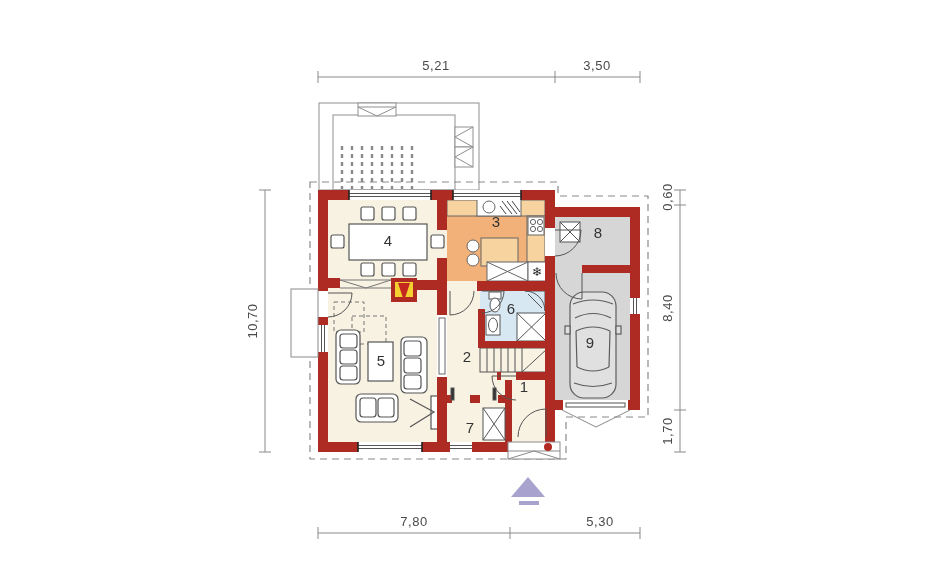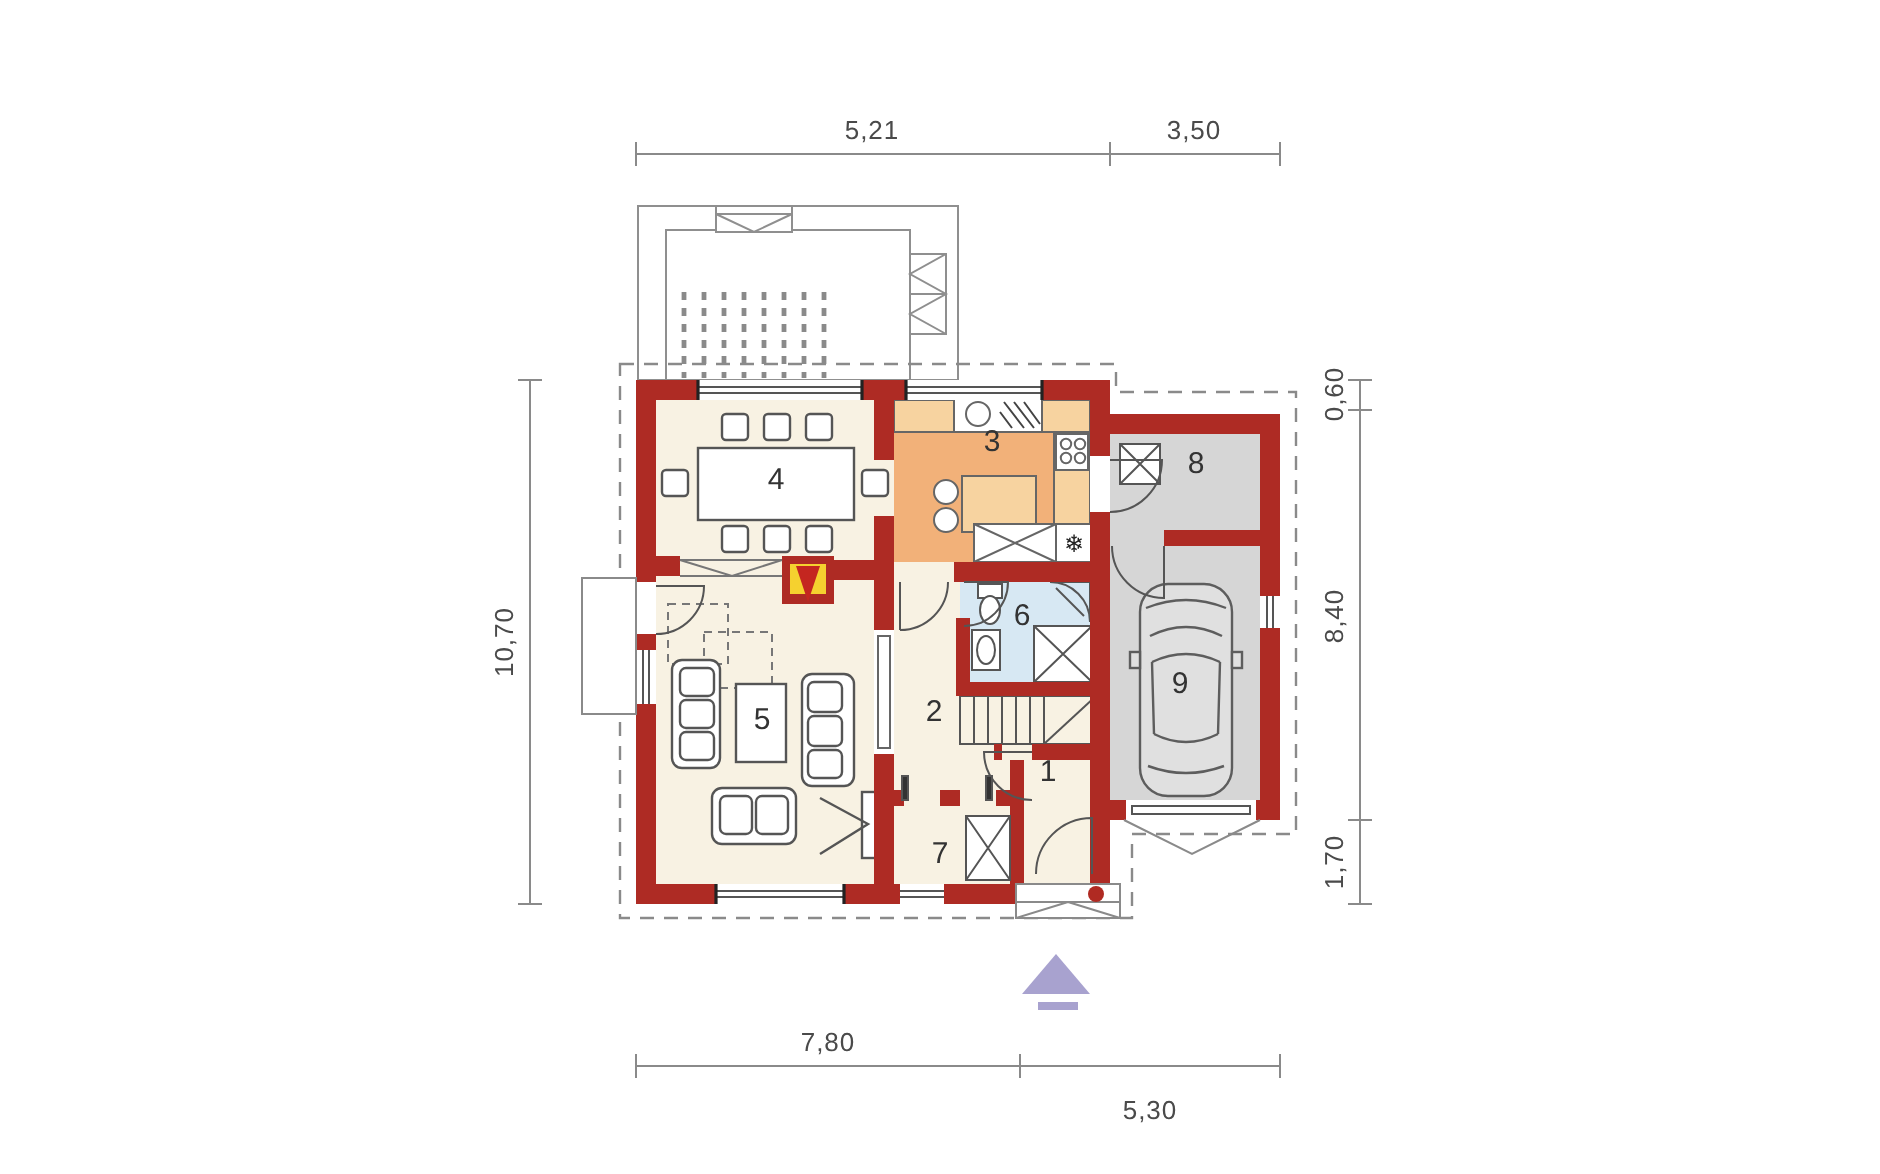--- a/index.html
+++ b/index.html
@@ -274,21 +274,21 @@
   <div class="num" style="left:388px;top:240px;">4</div>
   <div class="num" style="left:381px;top:360px;">5</div>
   <div class="num" style="left:511px;top:308px;">6</div>
   <div class="num" style="left:470px;top:427px;">7</div>
   <div class="num" style="left:598px;top:232px;">8</div>
   <div class="num" style="left:590px;top:342px;">9</div>
 
   <div class="dim" style="left:436px;top:65px;">5,21</div>
   <div class="dim" style="left:597px;top:65px;">3,50</div>
   <div class="dim" style="left:414px;top:521px;">7,80</div>
-  <div class="dim" style="left:575px;top:521px;margin-top:34px;">5,30</div>
+  <div class="dim" style="left:600px;top:521px;">5,30</div>
   <div class="dim v" style="left:252px;top:321px;">10,70</div>
   <div class="dim v" style="left:667px;top:197px;">0,60</div>
   <div class="dim v" style="left:667px;top:308px;">8,40</div>
   <div class="dim v" style="left:667px;top:431px;">1,70</div>
 
   <div class="snow" style="left:537px;top:272px;">❄</div>
 </div>
 </div>
 
 </body></html>

